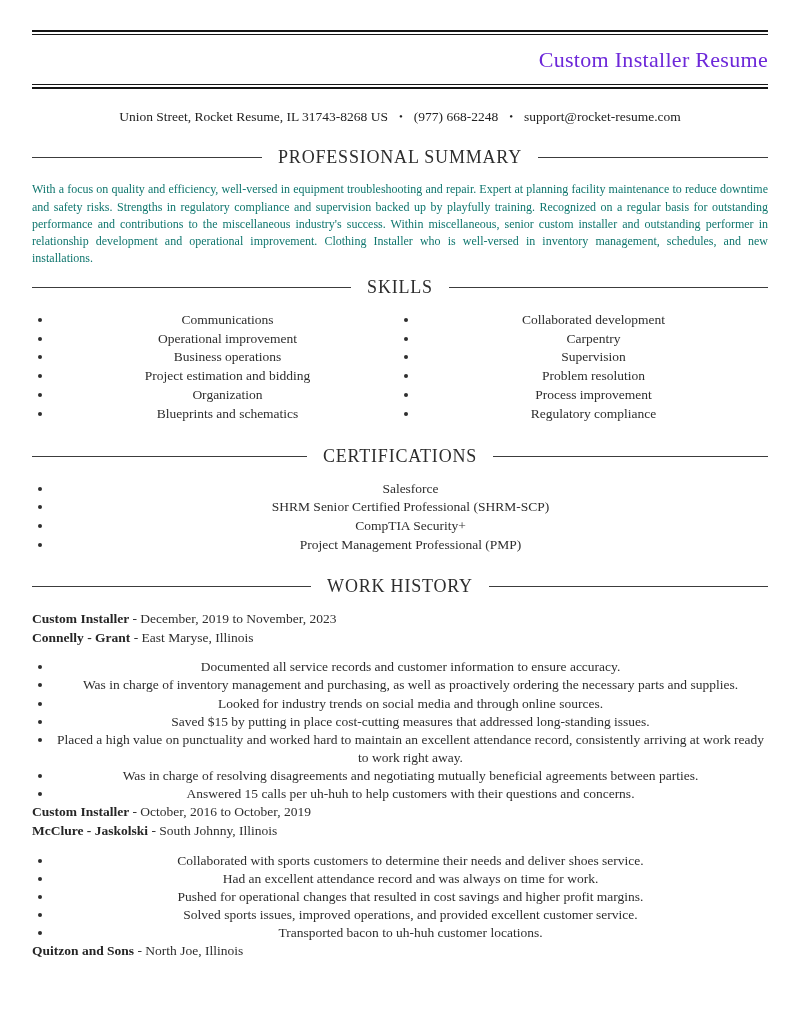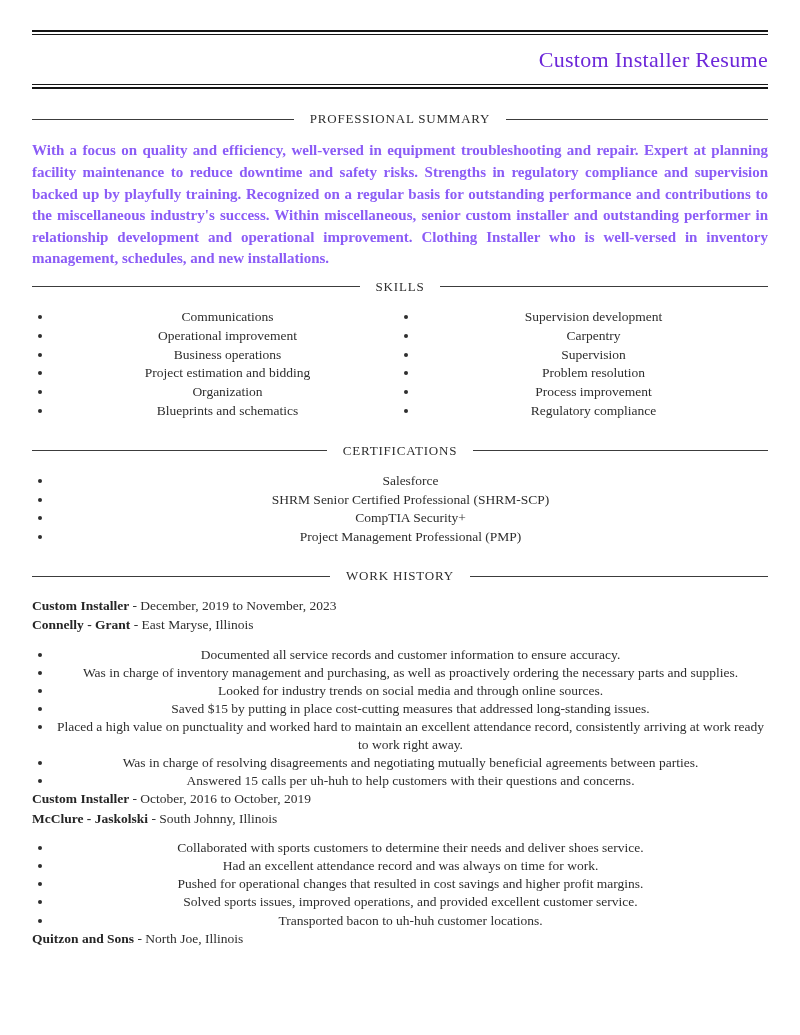--- a/index.html
+++ b/index.html
@@ -19,31 +19,31 @@
   .resume-title {
     text-align:right; font-size:22px; font-weight:normal;
     color:#6d28d9; margin:12px 0 11px; line-height:1.2; letter-spacing:0.3px;
   }
 
   .contact { text-align:center; font-size:13.5px; color:#222; margin:20px 0 0; }
   .contact .sep { display:inline-block; margin:0 11px; font-size:11px; vertical-align:1px; color:#222; }
 
   .section-header {
     display:flex; align-items:center;
-    font-size:13px; letter-spacing:0.8px; color:#2d2d2d;
+    font-size:18px; letter-spacing:0.8px; color:#2d2d2d;
     margin:22px 0 13px; font-weight:normal;
   }
   .section-header .line { flex:1; height:1px; background:#3c3c3c; }
   .section-header .label { margin:0 16px; white-space:nowrap; }
   .section-header.tight   { margin-top:9px; }
   .section-header.mid     { }
 
   .summary-text {
-    font-size:15px; line-height:1.44; text-align:justify;
-    margin:0; color:#8b5cf6;font-weight:bold;
+    font-size:12px; line-height:1.44; text-align:justify;
+    margin:0; color:#0f766e;
   }
 
   ul.dotlist { margin:0; padding-left:21px; font-size:13.5px; color:#2e2e2e; }
   ul.dotlist li { line-height:1.32; margin:0 0 1px;text-align:center; }
 
   .skills-cols { display:flex; }
   .skills-cols ul { flex:1; }
   .skills-cols ul.right-col { padding-left:17px; }
 
   .work-history .job { }
@@ -57,20 +57,21 @@
 <body>
 
 <div class="page">
 
   <div class="rule-top"></div>
 
   <h1 class="resume-title">Custom Installer Resume</h1>
 
   <div class="rule-bottom"></div>
 
+  <p class="contact"><span>Union Street, Rocket Resume, IL 31743-8268 US</span><span class="sep">•</span><span>(977) 668-2248</span><span class="sep">•</span><span>support@rocket-resume.com</span></p>
 
   <div class="section-header">
     <span class="line"></span>
     <span class="label">PROFESSIONAL SUMMARY</span>
     <span class="line"></span>
   </div>
 
   <p class="summary-text">With a focus on quality and efficiency, well-versed in equipment troubleshooting and repair. Expert at planning facility maintenance to reduce downtime and safety risks. Strengths in regulatory compliance and supervision backed up by playfully training. Recognized on a regular basis for outstanding performance and contributions to the miscellaneous industry's success. Within miscellaneous, senior custom installer and outstanding performer in relationship development and operational improvement. Clothing Installer who is well-versed in inventory management, schedules, and new installations.</p>
 
   <div class="section-header tight">
@@ -84,21 +85,21 @@
 
     <li>Communications</li>
         <li>Operational improvement</li>
         <li>Business operations</li>
         <li>Project estimation and bidding</li>
         <li>Organization</li>
         <li>Blueprints and schematics</li>
       </ul>
     <ul class="dotlist right-col">
 
-    <li>Supervision development</li>
+    <li>Collaborated development</li>
         <li>Carpentry</li>
         <li>Supervision</li>
         <li>Problem resolution</li>
         <li>Process improvement</li>
         <li>Regulatory compliance</li>
       </ul>
   </div>
 
   <div class="section-header mid">
     <span class="line"></span>

